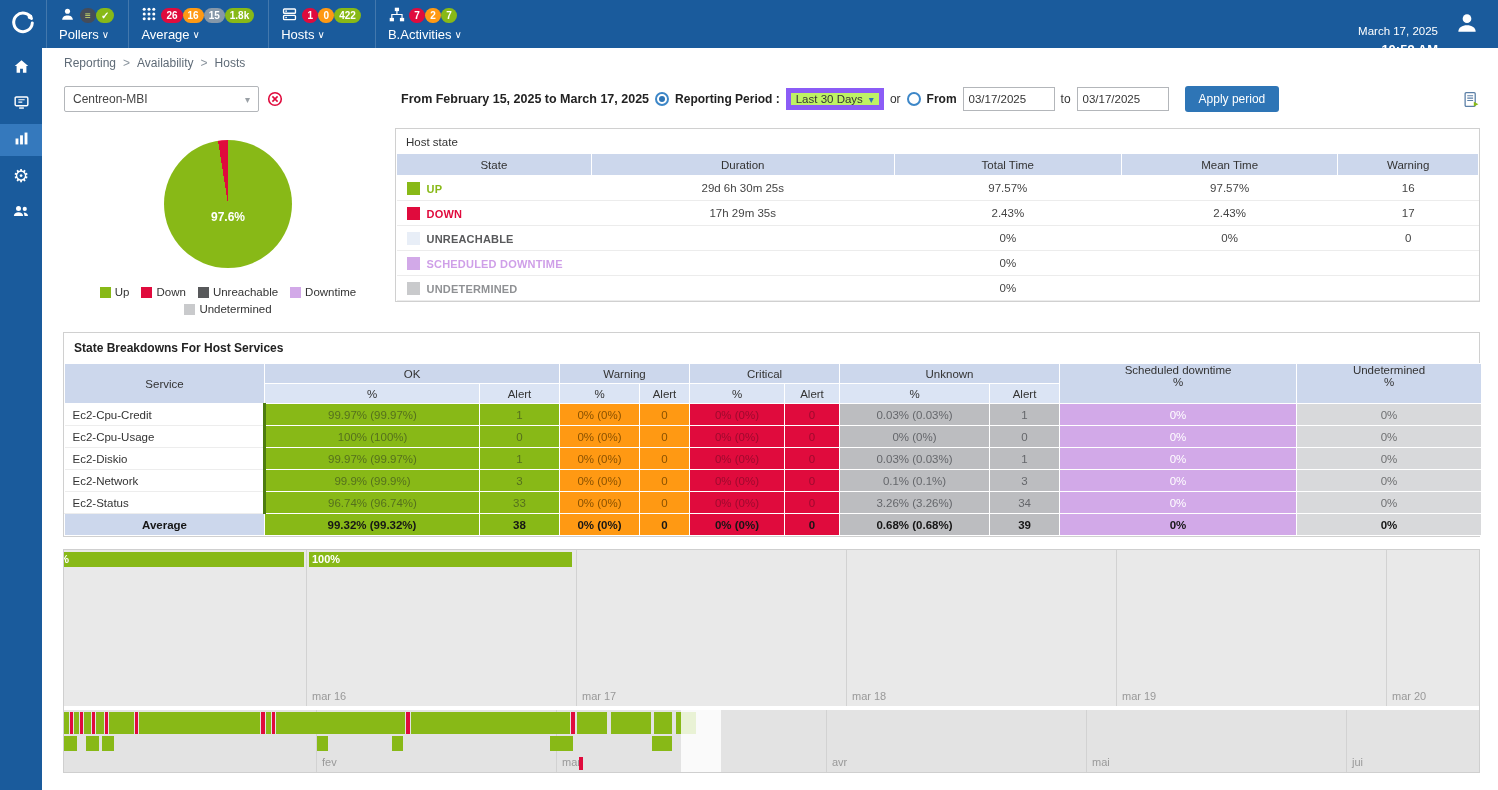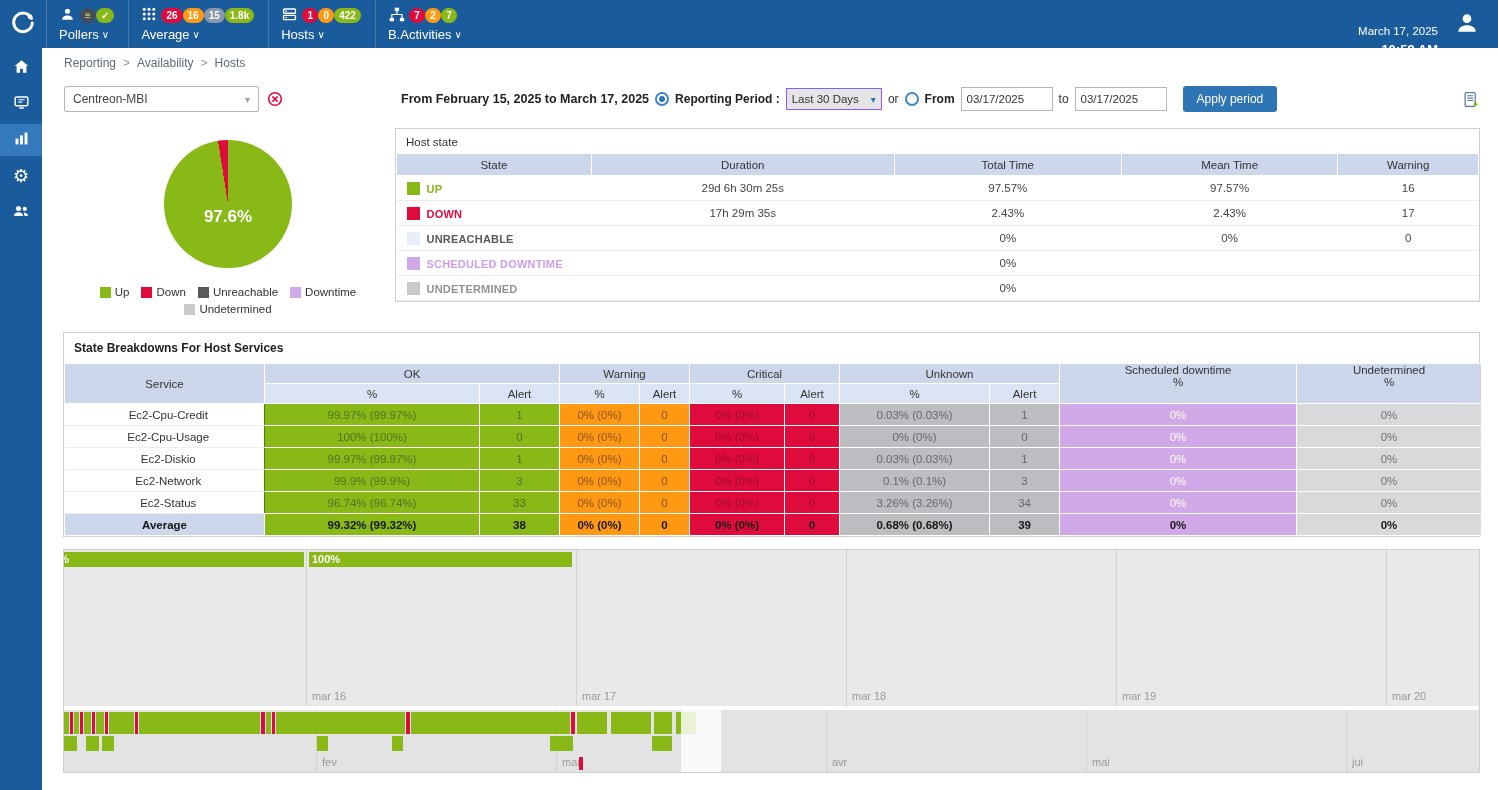--- a/index.html
+++ b/index.html
@@ -44,35 +44,35 @@
   .select-box .txt { flex:1; }
   .caret-gray { color:#9aa0a6; font-size:10px; }
   .clear-icon { margin-left:8px; cursor:pointer; display:flex; }
   .period-group { display:flex; align-items:center; margin-left:118px; gap:6px; white-space:nowrap; }
   .period-text { font-weight:bold; color:#222; font-size:12.5px; }
   .radio { width:14px; height:14px; border:2px solid #3d87c8; border-radius:50%; display:inline-block;
     position:relative; background:#fff; cursor:pointer; }
   .radio.checked::after { content:""; position:absolute; left:2px; top:2px; width:6px; height:6px;
     border-radius:50%; background:#2e75b6; }
   .bold-lbl { font-weight:bold; color:#222; }
-  .mini-select { height:22px; border:1px solid #8b5cf6; background:#e5e5e5; display:flex; align-items:center;
-    padding:0 5px; gap:12px; font-size:11.5px; color:#333; cursor:pointer; }
+  .mini-select { height:22px; border:5px solid #8b5cf6; background:#bef264; display:flex; align-items:center;
+    padding:0 5px; gap:6px; font-size:11.5px; color:#333; cursor:pointer; }
   .mini-select .caret { color:#2e75b6; font-size:10px; }
   .date-input { width:92px; height:24px; border:1px solid #b3b6ba; padding:0 5px; font-size:11.5px;
     color:#333; font-family:"Liberation Sans", sans-serif; }
   .apply-btn { margin-left:10px; background:#2e75b6; color:#fff; border:none; border-radius:3px;
     height:26px; padding:0 14px; font-size:12px; font-family:"Liberation Sans", sans-serif; cursor:pointer; }
   .export-wrap { margin-left:auto; cursor:pointer; display:flex; }
 
   
   .content-row { display:flex; padding:8px 18px 0 21px; gap:2px; }
   .pie-panel { width:330px; display:flex; flex-direction:column; align-items:center; padding-top:12px; }
   .pie { width:128px; height:128px; border-radius:50%; position:relative; }
   .pie-label { position:absolute; left:50%; top:60%; transform:translate(-50%,-50%);
-    color:#fff; font-weight:bold; font-size:17px; }
+    color:#fff; font-weight:bold; font-size:12px; }
   .legend { margin-top:16px; text-align:center; font-size:11.5px; color:#333; line-height:17px; }
   .legend-row { display:flex; justify-content:center; gap:12px; }
   .legend-item { display:flex; align-items:center; gap:4px; }
   .lsq { width:11px; height:11px; display:inline-block; }
 
   .panel { border:1px solid #d0d0d0; background:#fff; }
   .hs-panel { flex:1; align-self:flex-start; }
   .hs-title { padding:7px 10px 5px; font-size:11.5px; color:#333; }
   table.hs { width:100%; border-collapse:collapse; font-size:11.5px; table-layout:fixed; }
   table.hs th { background:#ccd7ec; font-weight:normal; color:#333; height:22px; border:1px solid #fff; }
@@ -83,22 +83,22 @@
   table.hs tr.total td { background:#ccd7ec; font-weight:bold; color:#222; border-bottom:none; }
 
   
   .bd-panel { margin:14px 18px 0 21px; }
   .bd-title { padding:8px 10px; font-weight:bold; font-size:12px; color:#222; }
   table.bd { width:100%; border-collapse:collapse; table-layout:fixed; font-size:11.5px; }
   table.bd th { font-weight:normal; color:#333; height:20px; border:1px solid #fff; }
   table.bd tr.h1 th { background:#ccd7ec; }
   table.bd tr.h2 th { background:#dbe4f4; }
   table.bd td { height:22px; text-align:center; border:1px solid #fff; }
-  table.bd td.svc { text-align:center; padding-left:8px; background:#fff; color:#333;
-    border:none; border-bottom:1px solid #ededed; border-right:1px solid #4d7c0f; }
+  table.bd td.svc { text-align:left; padding-left:8px; background:#fff; color:#333;
+    border:none; border-bottom:1px solid #ededed; border-right:3px solid #4d7c0f; }
   td.c.ok { background:#88b917; color:#55701d; }
   td.c.wa { background:#ff9913; color:#8a5200; }
   td.c.cr { background:#e00b3d; color:#9d0a2e; }
   td.c.un { background:#bcbdc0; color:#65676b; }
   td.c.sd { background:#d2a9e8; color:#fff; }
   td.c.ud { background:#d8d9db; color:#6f7072; }
   tr.avg td { font-weight:bold; color:#161616 !important; }
   tr.avg td.svc { background:#ccd7ec; text-align:center; padding-left:0; border:1px solid #fff; }
 
   

